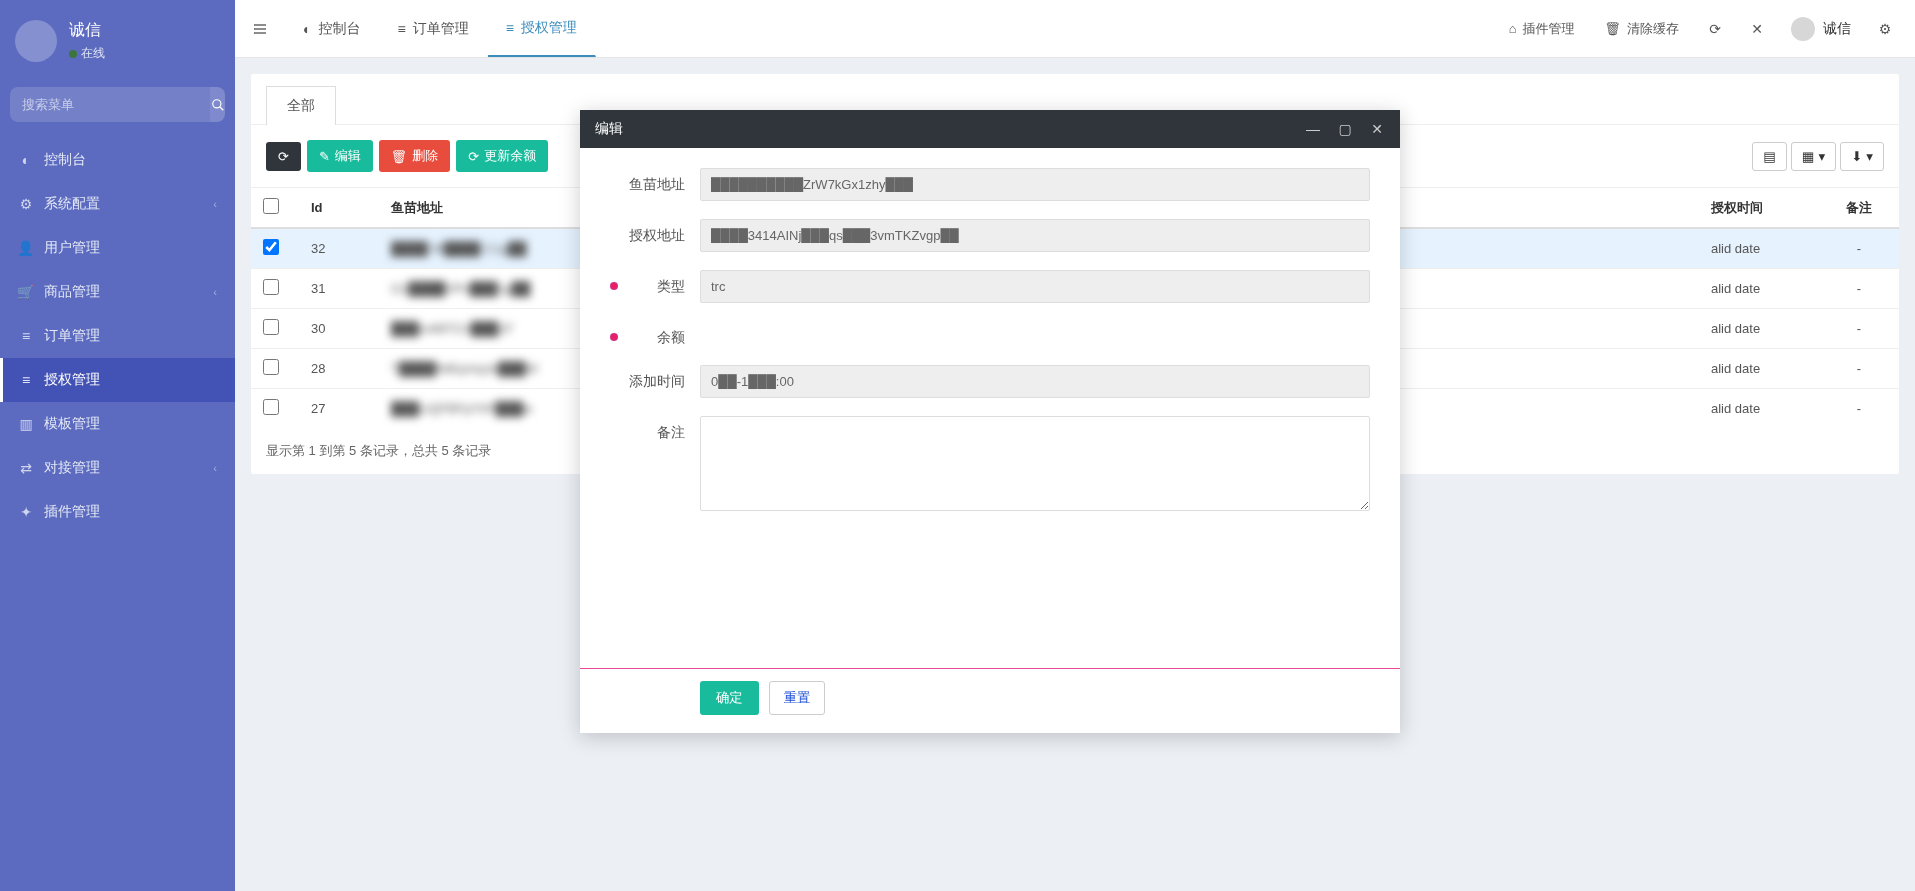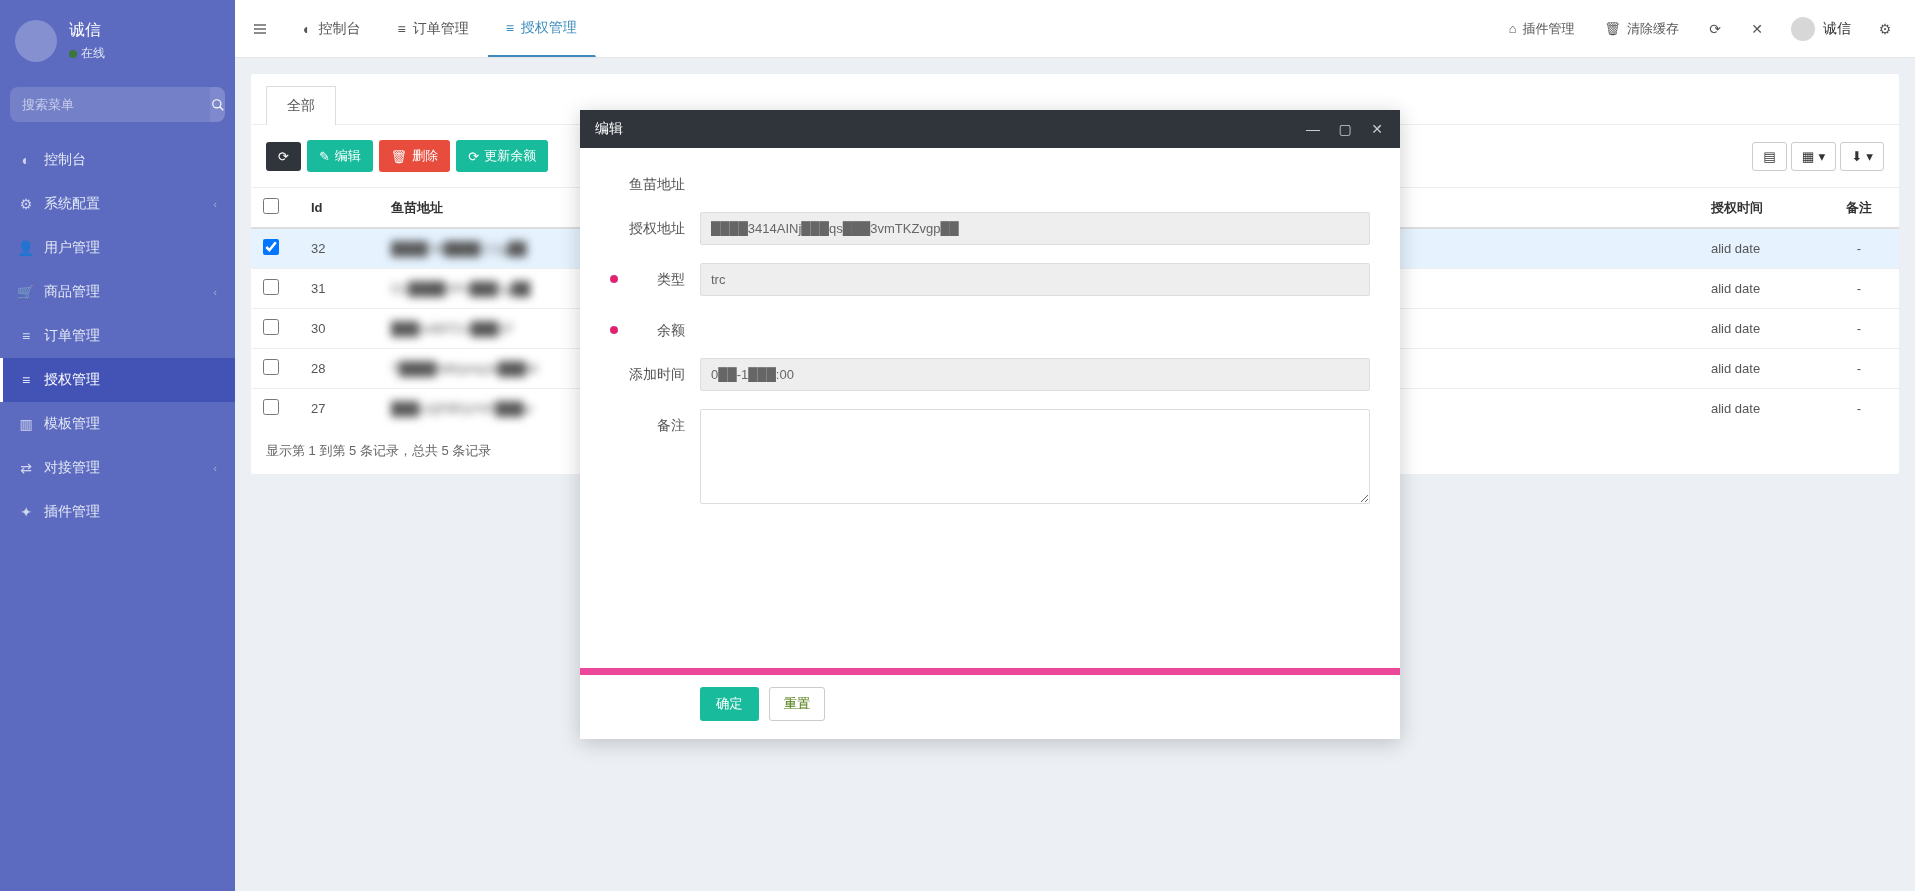--- a/index.html
+++ b/index.html
@@ -66,22 +66,22 @@
     .modal-title { font-size: 14px; }
     .modal-controls { margin-left: auto; display: flex; gap: 16px; }
     .modal-ctrl { cursor: pointer; color: #ccc; width: 16px; text-align: center; }
     .modal-body { padding: 20px 30px; flex: 1; min-height: 520px; }
     .form-row { display: flex; align-items: flex-start; margin-bottom: 18px; }
     .form-label { width: 90px; text-align: right; padding-right: 15px; padding-top: 8px; color: #555; position: relative; }
     .required::before { content: ""; width: 8px; height: 8px; background: radial-gradient(circle, #e91e63 40%, #ab47bc 100%); border-radius: 50%; position: absolute; left: 0; top: 12px; }
     .form-control { flex: 1; padding: 8px 10px; border: 1px solid #ddd; background: #eee; color: #666; border-radius: 2px; font-size: 13px; }
     .form-control.editable { background: #fff; color: #333; }
     textarea.form-control { min-height: 95px; resize: both; }
-    .modal-footer { padding: 12px 30px 18px 120px; display: flex; gap: 10px; border-top: 7px solid #ec4899; }
-    .btn-default { background: #fff; border: 1px solid #ccc; color: #4d7c0f; padding: 7px 14px; border-radius: 3px; cursor: pointer; }
+    .modal-footer { padding: 12px 30px 18px 120px; display: flex; gap: 10px; border-top: 1px solid #ec4899; }
+    .btn-default { background: #fff; border: 1px solid #ccc; color: #1d4ed8; padding: 7px 14px; border-radius: 3px; cursor: pointer; }
     .btn-primary { background: #18bc9c; color: #fff; border: none; padding: 7px 16px; border-radius: 3px; cursor: pointer; }
     
     svg { display: block; }
     .watermark { position: absolute; top: 530px; left: 490px; filter: blur(6px); color: #d76; font-size: 20px; pointer-events: none; }
   </style>
 </head>
 <body>
 
 <div class="app">
 
@@ -293,20 +293,21 @@
       <span class="modal-title">编辑</span>
       <div class="modal-controls">
         <span class="modal-ctrl">—</span>
         <span class="modal-ctrl">▢</span>
         <span class="modal-ctrl">✕</span>
       </div>
     </div>
     <div class="modal-body">
       <div class="form-row">
         <label class="form-label">鱼苗地址</label>
+        <input class="form-control" readonly="" value="██████████ZrW7kGx1zhy███" style="">
       </div>
       <div class="form-row">
         <label class="form-label">授权地址</label>
         <input class="form-control" readonly="" value="████3414AINj███qs███3vmTKZvgp██" style="">
       </div>
       <div class="form-row">
         <label class="form-label required">类型</label>
         <input class="form-control" readonly="" value="trc" style="">
       </div>
       <div class="form-row">

